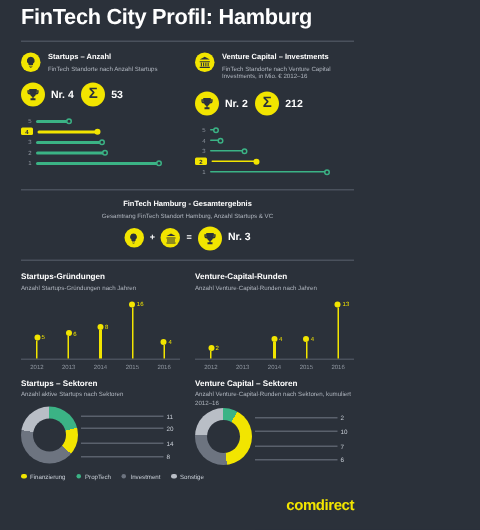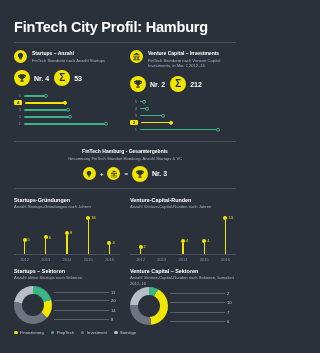--- a/index.html
+++ b/index.html
@@ -8,21 +8,21 @@
     background: #2b313a;
     font-family: "Liberation Sans", sans-serif;
     color: #ffffff;
     overflow: hidden;
   }
   .page { position: relative; width: 250px; height: 353px; padding: 0 14px; }
 
   
   .main-title {
     font-size: 14.5px; font-weight: bold; letter-spacing: -.2px;
-    padding-top: 19px; color: #ffffff;
+    padding-top: 4px; color: #ffffff;
   }
   .rule { height: 1px; background: #4a515c; margin: 7px 0 0 0; }
 
   
   .cols { display: flex; gap: 10px; }
   .col { width: 106px; }
 
   .sect-head { display: flex; gap: 5px; align-items: flex-start; margin-top: 7px; }
   .sect-title { font-size: 5px; font-weight: bold; color: #ffffff; line-height: 1.25; }
   .sect-sub { font-size: 4.1px; color: #aeb4bd; line-height: 1.38; margin-top: 1.5px; }
@@ -429,14 +429,17 @@
     <div class="lg">
       <span class="lg-sw" style="background:#6d7480"></span>
       <span class="lg-tx">Investment</span>
     </div>
     <div class="lg">
       <span class="lg-sw" style="background:#b9bec6"></span>
       <span class="lg-tx">Sonstige</span>
     </div>
   </div>
 
+  <div class="footer">
+    <span class="logo">comdirect</span>
+  </div>
 
 </div>
 
 </body></html>

